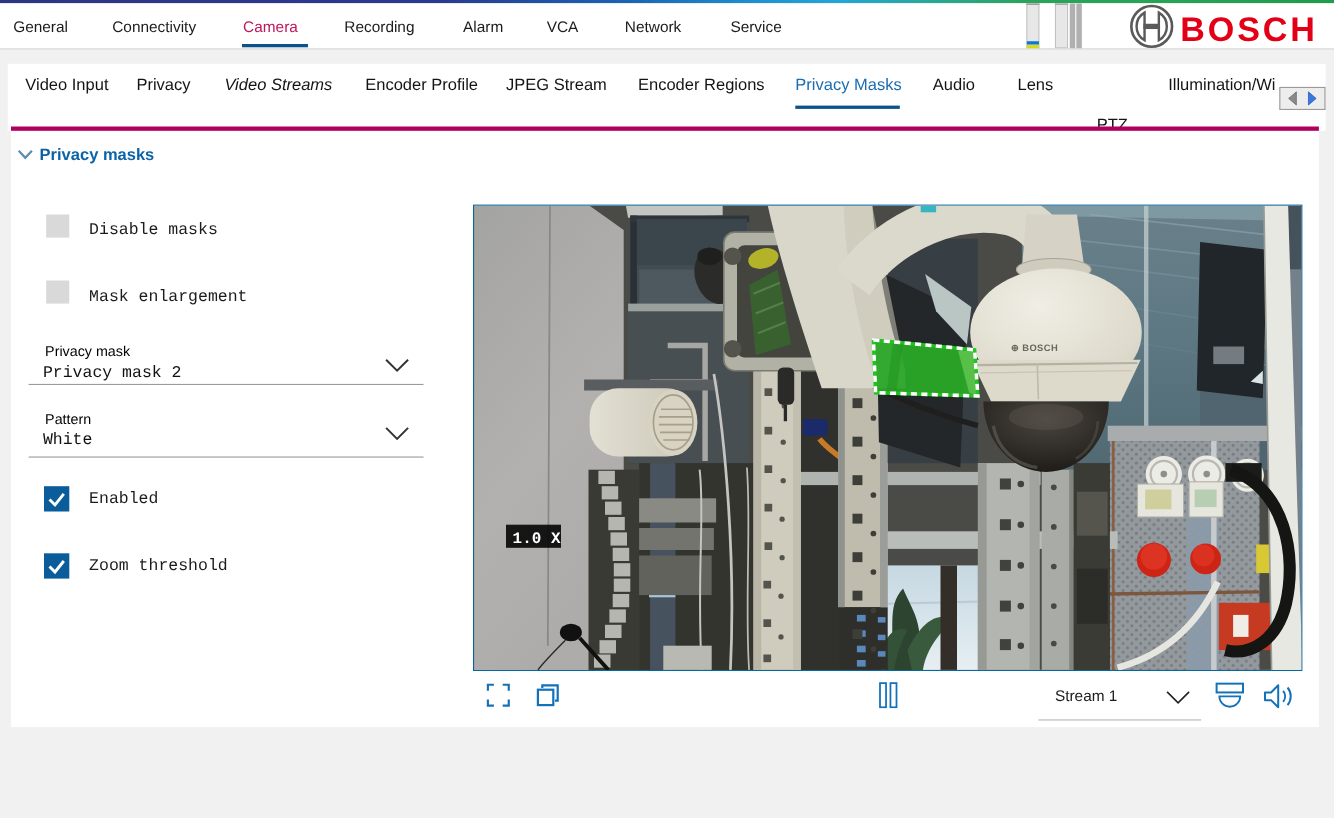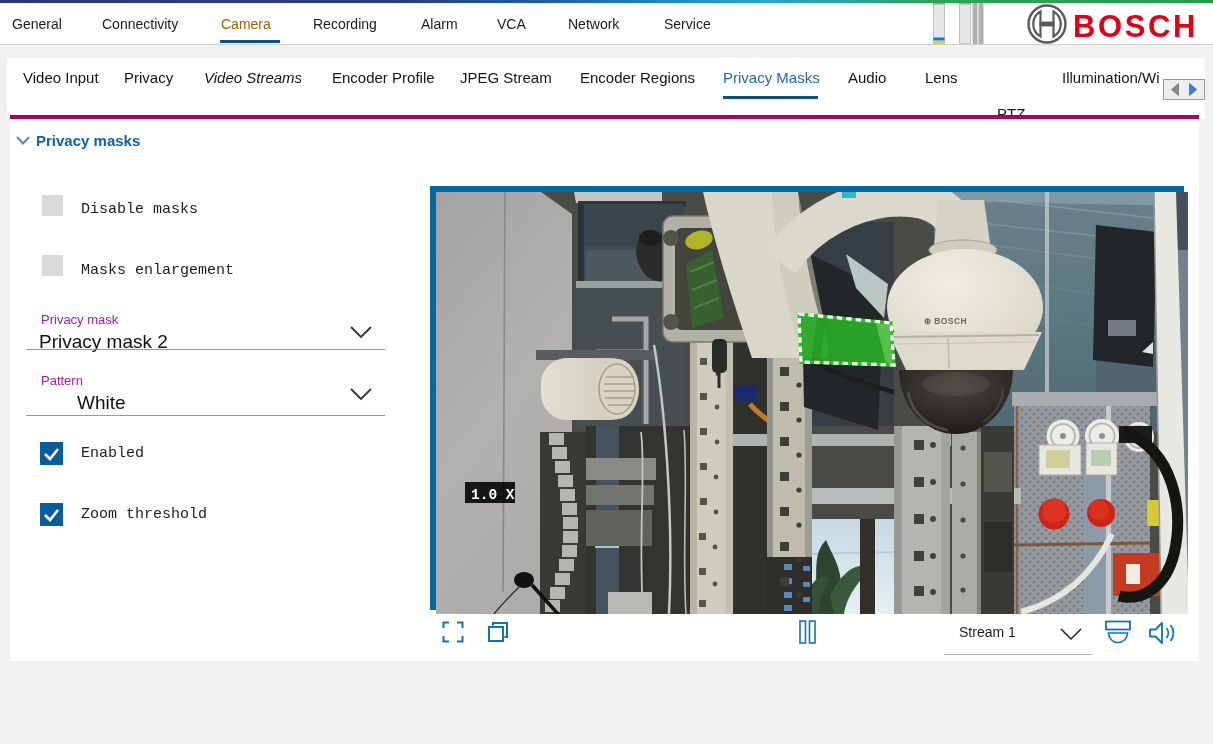--- a/index.html
+++ b/index.html
@@ -2,35 +2,35 @@
 <html><head>
 <meta charset="utf-8">
 <style>
 * { margin:0; padding:0; box-sizing:border-box; }
 html,body { width:1213px; height:744px; background:#f1f1f1; font-family:"Liberation Sans", sans-serif; overflow:hidden; position:relative; }
 .abs { position:absolute; }
 #stripe { left:0; top:0; width:1213px; height:3px;
   background:linear-gradient(90deg,#2d3585 0%,#2a3a8e 33%,#1a64b2 47%,#1f93cd 57%,#25a5d6 63%,#2aa795 70%,#2ba35c 77%,#28a355 88%,#1d9c4b 100%); }
 #header { left:0; top:3px; width:1213px; height:42px; background:#ffffff; border-bottom:1px solid #cfcfcf; }
 .nav1 { position:absolute; top:13px; font-size:14px; color:#1c1c1c; white-space:nowrap; }
-.nav1.active { color:#a16207; }
+.nav1.active { color:#be185d; }
 #cam-underline { left:220px; top:40px; width:60px; height:3px; background:#0c5288; }
 #tabstrip { left:7px; top:58px; width:1198px; height:61px; background:#ffffff; }
 .nav2 { position:absolute; top:11px; font-size:15px; color:#141414; white-space:nowrap; }
 .nav2.active { color:#1b6cb0; }
 #pm-underline { left:716px; top:38px; width:95px; height:3px; background:#0c5288; }
 #arrowbox { left:1156px; top:21px; width:42px; height:21px; background:#ededed; border:1px solid #9a9a9a; }
 #magenta { left:10px; top:115px; width:1189px; height:4px; background:#b0005f; }
 #content { left:10px; top:119px; width:1189px; height:542px; background:#ffffff; }
 #hdr-text { left:36px; top:132px; font-size:15px; font-weight:bold; color:#0a62a8; }
 .cb-off { width:21px; height:21px; background:#d9d9d9; }
 .cb-on { width:23px; height:23px; background:#0a5d9a; }
 .cb-label { font-size:15px; color:#1c1c1c;font-family:Liberation Mono, monospace; }
-.dd-label { font-size:13px; color:#a21caf; }
-.dd-value { font-size:19px; color:#111; }
+.dd-label { font-size:13px; color:#000000; }
+.dd-value { font-size:15px; color:#111;font-family:Liberation Mono, monospace; }
 .dd-line { height:1px; background:#9a9a9a; left:26px; width:359px; }
 #streamtxt { left:959px; top:624px; font-size:14px; color:#1c1c1c; }
 #streamline { left:944px; top:654px; width:148px; height:1px; background:#b5b5b5; }
 </style>
 </head>
 <body>
 <div id="stripe" class="abs"></div>
 <div id="header" class="abs">
   <span class="nav1" style="left:12px;">General</span>
   <span class="nav1" style="left:102px;">Connectivity</span>
@@ -84,48 +84,48 @@
 <div id="content" class="abs"></div>
 
 <svg class="abs" style="left:15px;top:135px;" width="16" height="12">
     <path d="M2 2 L8 8.5 L14 2" fill="none" stroke="#5b8db0" stroke-width="2"></path>
   </svg>
 <div id="hdr-text" class="abs">Privacy masks</div>
 
 <div class="abs cb-off" style="left:42px;top:195px;"></div>
 <div class="abs cb-label" style="left:81px;top:201px;">Disable masks</div>
 <div class="abs cb-off" style="left:42px;top:255px;"></div>
-<div class="abs cb-label" style="left:81px;top:262px;">Masks enlargement</div>
+<div class="abs cb-label" style="left:81px;top:262px;">Mask enlargement</div>
 
 <div class="abs dd-label" style="left:41px;top:312px;">Privacy mask</div>
 <div class="abs dd-value" style="left:39px;top:331px;">Privacy mask 2</div>
 <svg class="abs" style="left:349px;top:324px;" width="24" height="16">
     <path d="M2 3 L12 13 L22 3" fill="none" stroke="#333" stroke-width="1.8"></path>
   </svg>
 <div class="abs dd-line" style="top:349px;"></div>
 
 <div class="abs dd-label" style="left:41px;top:373px;">Pattern</div>
-<div class="abs dd-value" style="left:39px;top:392px;margin-left:38px;">White</div>
+<div class="abs dd-value" style="left:39px;top:392px;">White</div>
 <svg class="abs" style="left:349px;top:386px;" width="24" height="16">
     <path d="M2 3 L12 13 L22 3" fill="none" stroke="#333" stroke-width="1.8"></path>
   </svg>
 <div class="abs dd-line" style="top:415px;"></div>
 
 <div class="abs cb-on" style="left:40px;top:442px;"></div>
 <svg class="abs" style="left:40px;top:442px;" width="23" height="23">
     <path d="M5 12 L10 17 L18 7" fill="none" stroke="#fff" stroke-width="2.6"></path>
   </svg>
 <div class="abs cb-label" style="left:81px;top:445px;">Enabled</div>
 <div class="abs cb-on" style="left:40px;top:503px;"></div>
 <svg class="abs" style="left:40px;top:503px;" width="23" height="23">
     <path d="M5 12 L10 17 L18 7" fill="none" stroke="#fff" stroke-width="2.6"></path>
   </svg>
 <div class="abs cb-label" style="left:81px;top:506px;">Zoom threshold</div>
 
-<div class="abs" id="videobox" style="left:430px;top:186px;width:754px;height:424px;border:6px solid #0369a1;">
+<div class="abs" id="videobox" style="left:430px;top:186px;width:754px;height:424px;border:1px solid #0369a1;">
 <svg width="752" height="422" viewBox="0 0 752 422" preserveAspectRatio="none" style="filter:blur(0.7px);">
 <defs>
   <linearGradient id="wall" x1="0" y1="0" x2="0.4" y2="1">
     <stop offset="0" stop-color="#a3a3a1"></stop>
           <stop offset="0.6" stop-color="#b3b1af"></stop>
           <stop offset="1" stop-color="#aeacaa"></stop>
   </linearGradient>
   <linearGradient id="glass" x1="0" y1="0" x2="0" y2="1">
     <stop offset="0" stop-color="#6a808a"></stop>
           <stop offset="0.5" stop-color="#5d7883"></stop>

